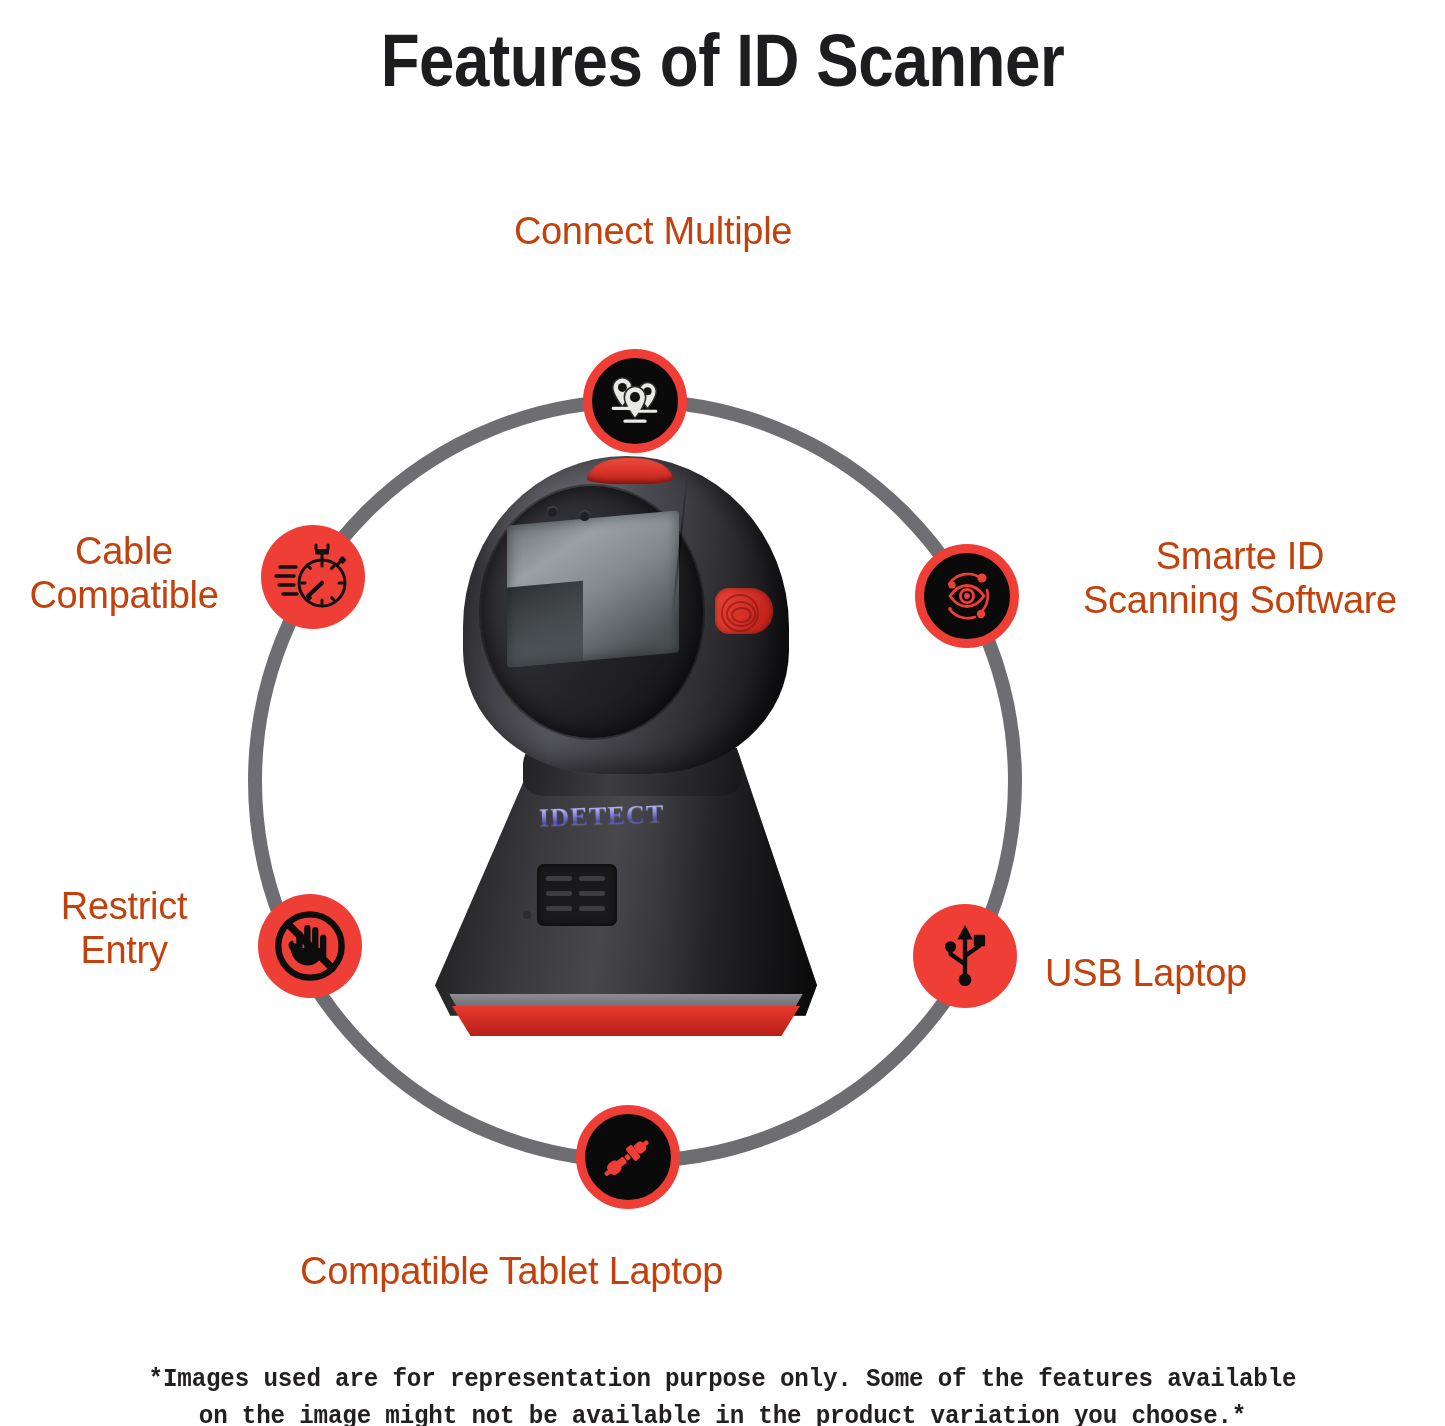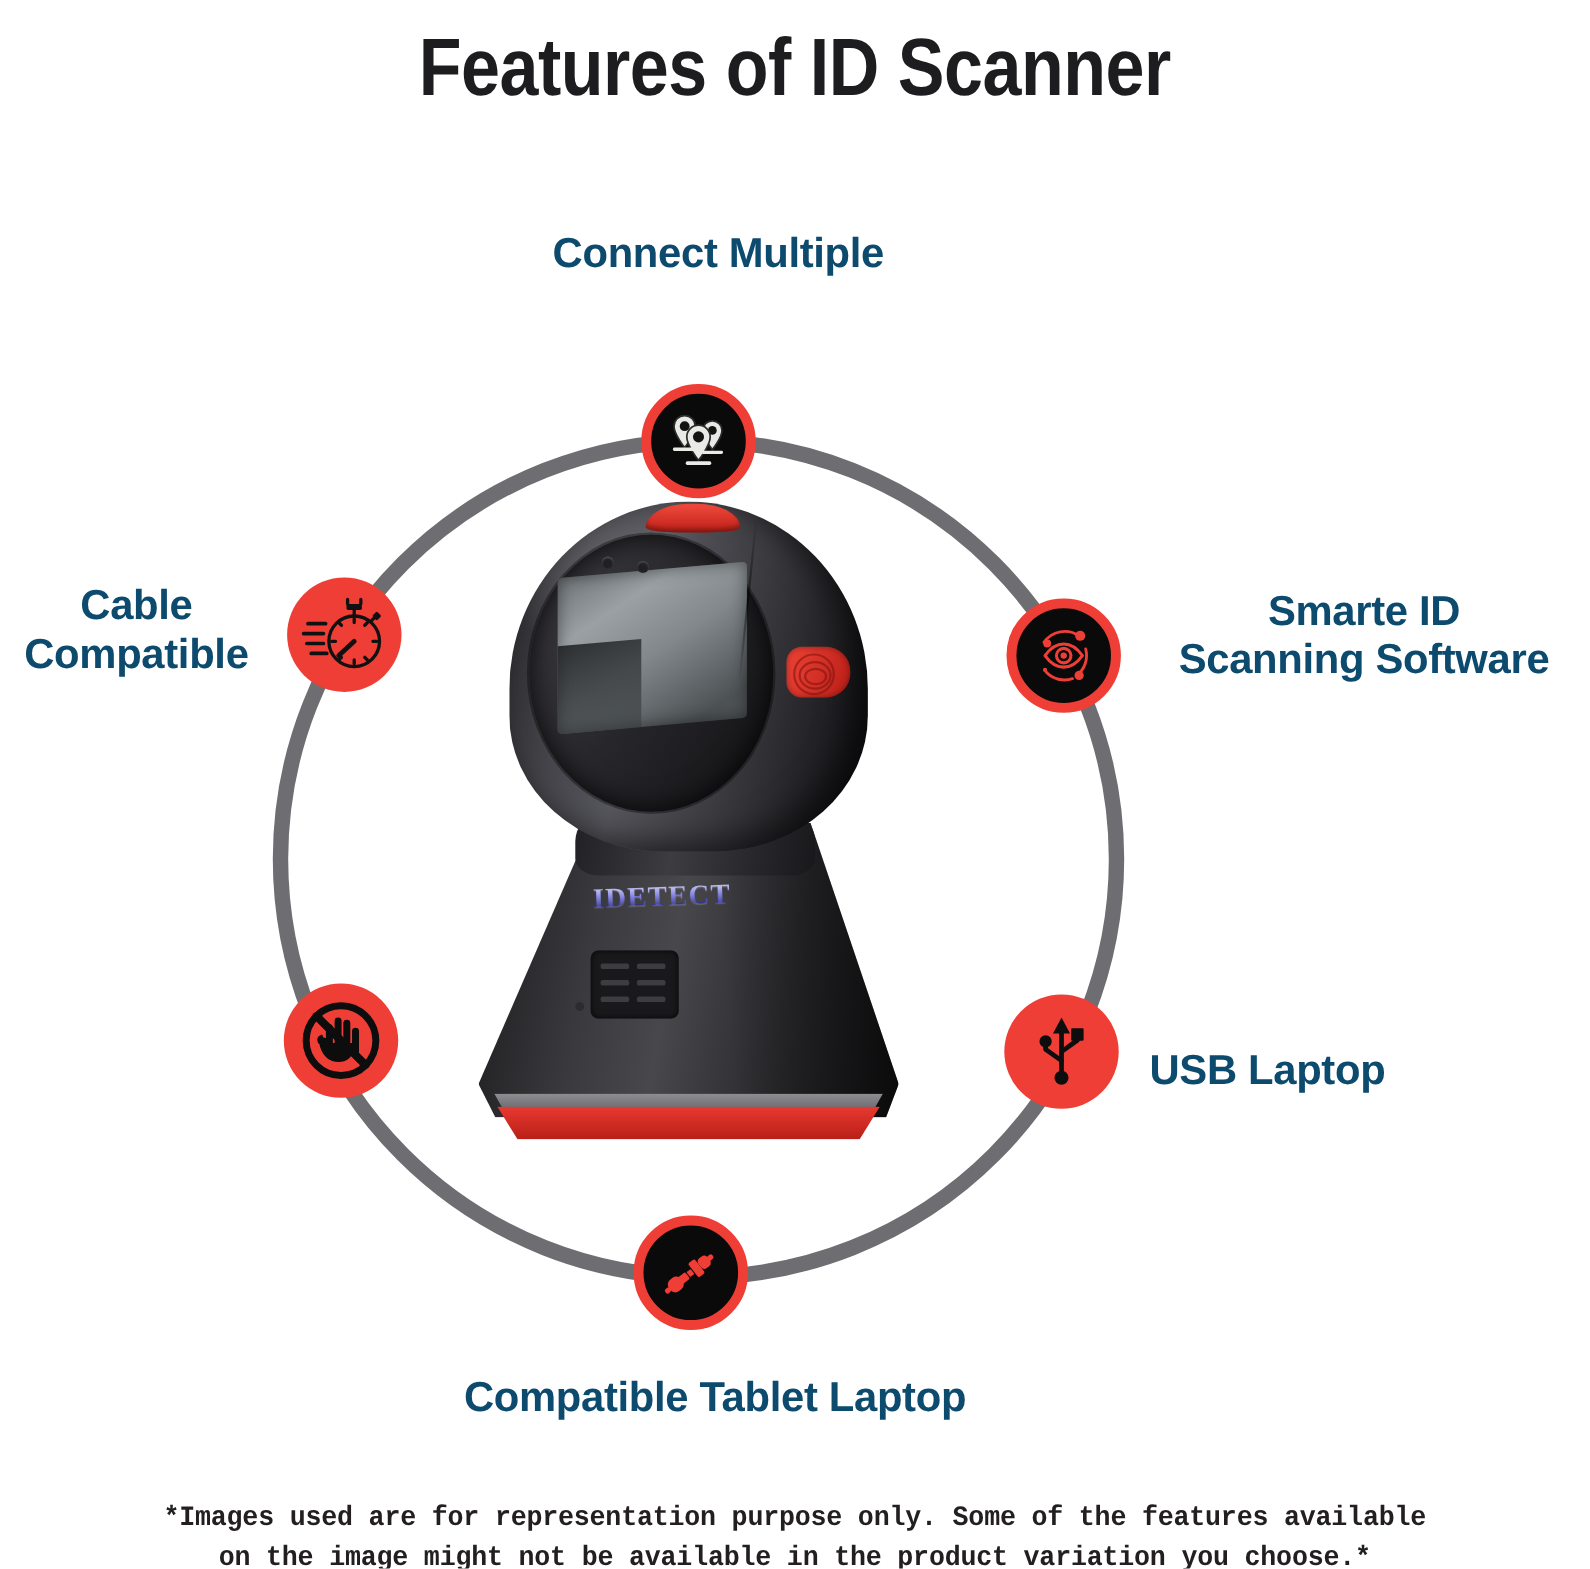--- a/index.html
+++ b/index.html
@@ -61,29 +61,29 @@
   .b-smart{left:915px;top:528px;}
   .b-usb{left:913px;top:888px;}
   .b-plug{left:576px;top:1089px;}
   .b-restrict{left:258px;top:878px;}
   .b-fast{left:261px;top:509px;}
 
   
   .flabel{
     position:absolute;
     font-size:36px;
-    font-weight:700;
+    font-weight:400;
     line-height:1.17;
-    color:#0c4a6e;
+    color:#c2410c;
     letter-spacing:-0.3px;
   }
   .l-locations{left:383px;top:193px;width:540px;text-align:center;font-size:38px;}
   .l-smart{left:1030px;top:518px;width:420px;text-align:center;font-size:38px;}
   .l-usb{left:1045px;top:935px;width:330px;text-align:left;font-size:38px;}
-  .l-plug{left:300px;top:1233px;width:700px;text-align:center;font-size:38px;}
+  .l-plug{left:300px;top:1233px;width:700px;font-size:38px;}
   .l-restrict{left:0px;top:868px;width:248px;text-align:center;font-size:38px;}
   .l-fast{left:0px;top:513px;width:248px;text-align:center;font-size:38px;}
 
   
   .disclaimer{
     position:absolute;
     left:0;top:1346px;width:1445px;
     text-align:center;
     font-family:"Liberation Mono","DejaVu Sans Mono",monospace;
     font-size:25.5px;
@@ -379,20 +379,24 @@
   </div>
 
   <div class="flabel l-usb">
     <div>USB Laptop</div>
   </div>
 
   <div class="flabel l-plug">
     <div>Compatible Tablet Laptop</div>
   </div>
 
+  <div class="flabel l-restrict">
+    <div>Restrict</div>
+    <div>Entry</div>
+  </div>
 
   <div class="flabel l-fast">
     <div>Cable</div>
     <div>Compatible</div>
   </div>
 
   <div class="disclaimer">
     <span>*Images used are for representation purpose only. Some of the features available</span>
     <span>on the image might not be available in the product variation you choose.*</span>
   </div>

